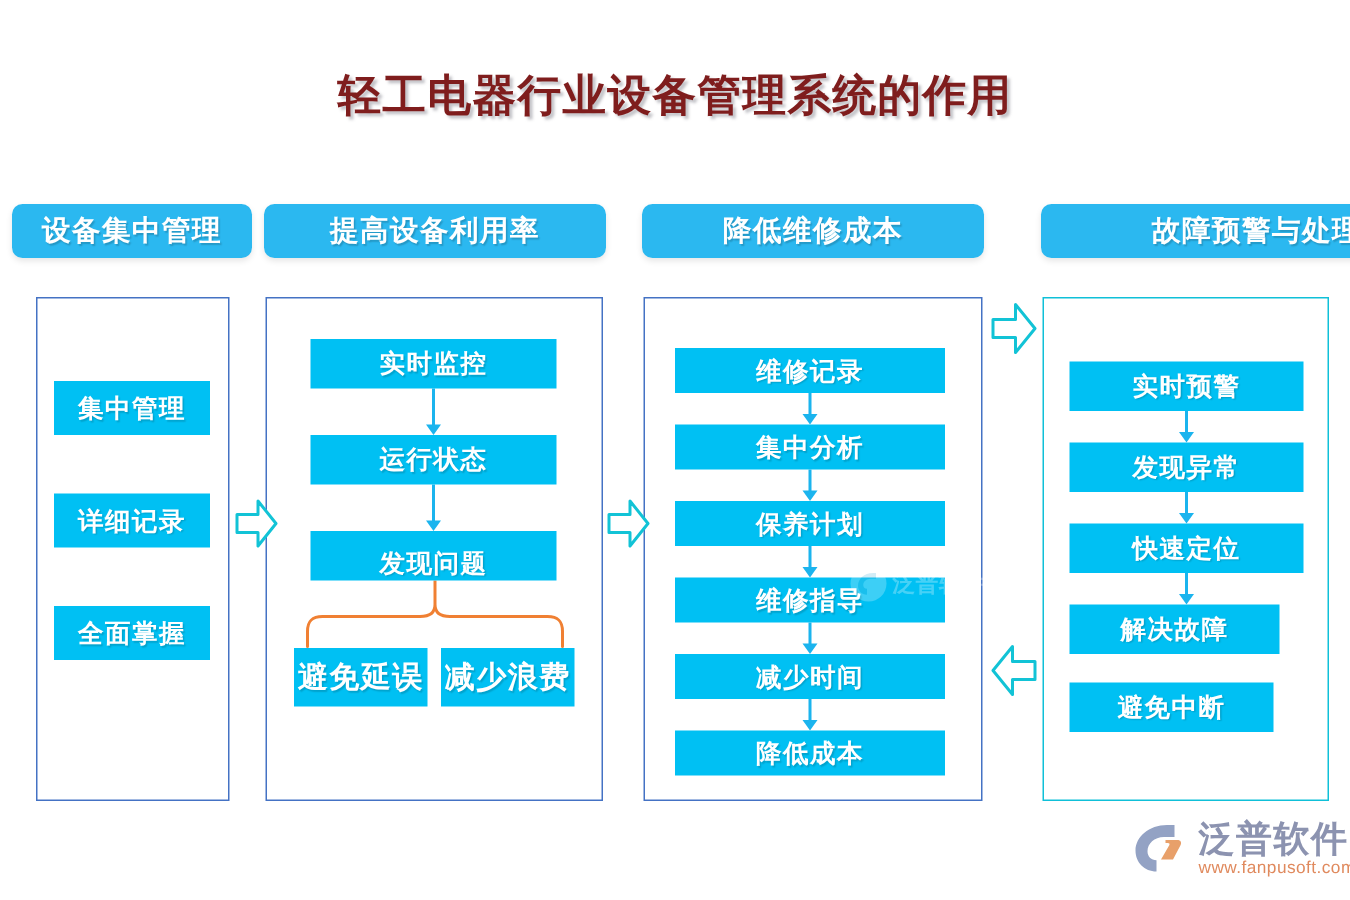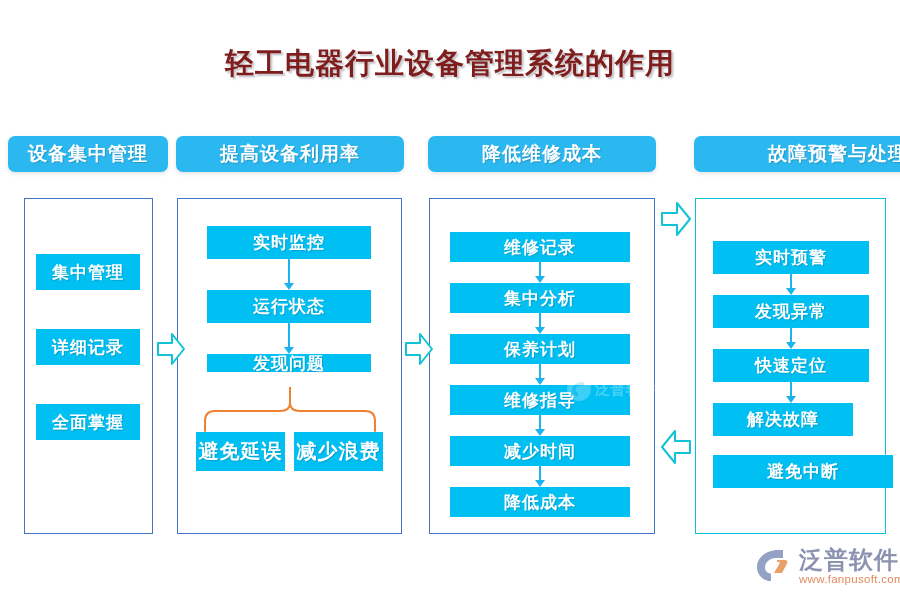--- a/index.html
+++ b/index.html
@@ -195,21 +195,21 @@
     <div class="stem"></div>
     <div class="head"></div>
   </div>
   <div class="box" style="left:207px; top:290px; width:164px; height:33px;">
     <span>运行状态</span>
   </div>
   <div class="varrow" style="left:282px; top:323px; height:31px;">
     <div class="stem"></div>
     <div class="head"></div>
   </div>
-  <div class="box" style="left:207px; top:354px; width:164px; height:18px;">
+  <div class="box" style="left:207px; top:354px; width:164px; height:33px;align-items:flex-end;">
     <span>发现问题</span>
   </div>
 
   <svg class="brace" style="left:197px; top:387px;" width="186" height="45" viewBox="0 0 186 45">
     <path d="M93,0 L93,16 M93,16 C93,22 89,24 83,24 L18,24 C11,24 8,27 8,34 L8,44
              M93,16 C93,22 97,24 103,24 L168,24 C175,24 178,27 178,34 L178,44" fill="none" stroke="#F08033" stroke-width="2" stroke-linecap="round"></path>
   </svg>
 
   <div class="box small" style="left:196px; top:432px; width:89px; height:39px;">
     <span>避免延误</span>
@@ -274,21 +274,21 @@
   <div class="box" style="left:713px; top:349px; width:156px; height:33px;">
     <span>快速定位</span>
   </div>
   <div class="varrow" style="left:784px; top:382px; height:21px;">
     <div class="stem"></div>
     <div class="head"></div>
   </div>
   <div class="box" style="left:713px; top:403px; width:140px; height:33px;">
     <span>解决故障</span>
   </div>
-  <div class="box" style="left:713px; top:455px; width:180px; height:33px;">
+  <div class="box" style="left:713px; top:455px; width:136px; height:33px;">
     <span>避免中断</span>
   </div>
 
   <svg class="blockarrow" style="left:156px; top:331px;" width="30" height="36" viewBox="0 0 30 36">
     <path d="M2,12 L16,12 L16,3 L28,18 L16,33 L16,24 L2,24 Z" fill="#ffffff" stroke="#12C3D6" stroke-width="2" stroke-linejoin="round"></path>
   </svg>
 
   <svg class="blockarrow" style="left:404px; top:331px;" width="30" height="36" viewBox="0 0 30 36">
     <path d="M2,12 L16,12 L16,3 L28,18 L16,33 L16,24 L2,24 Z" fill="#ffffff" stroke="#12C3D6" stroke-width="2" stroke-linejoin="round"></path>
   </svg>

